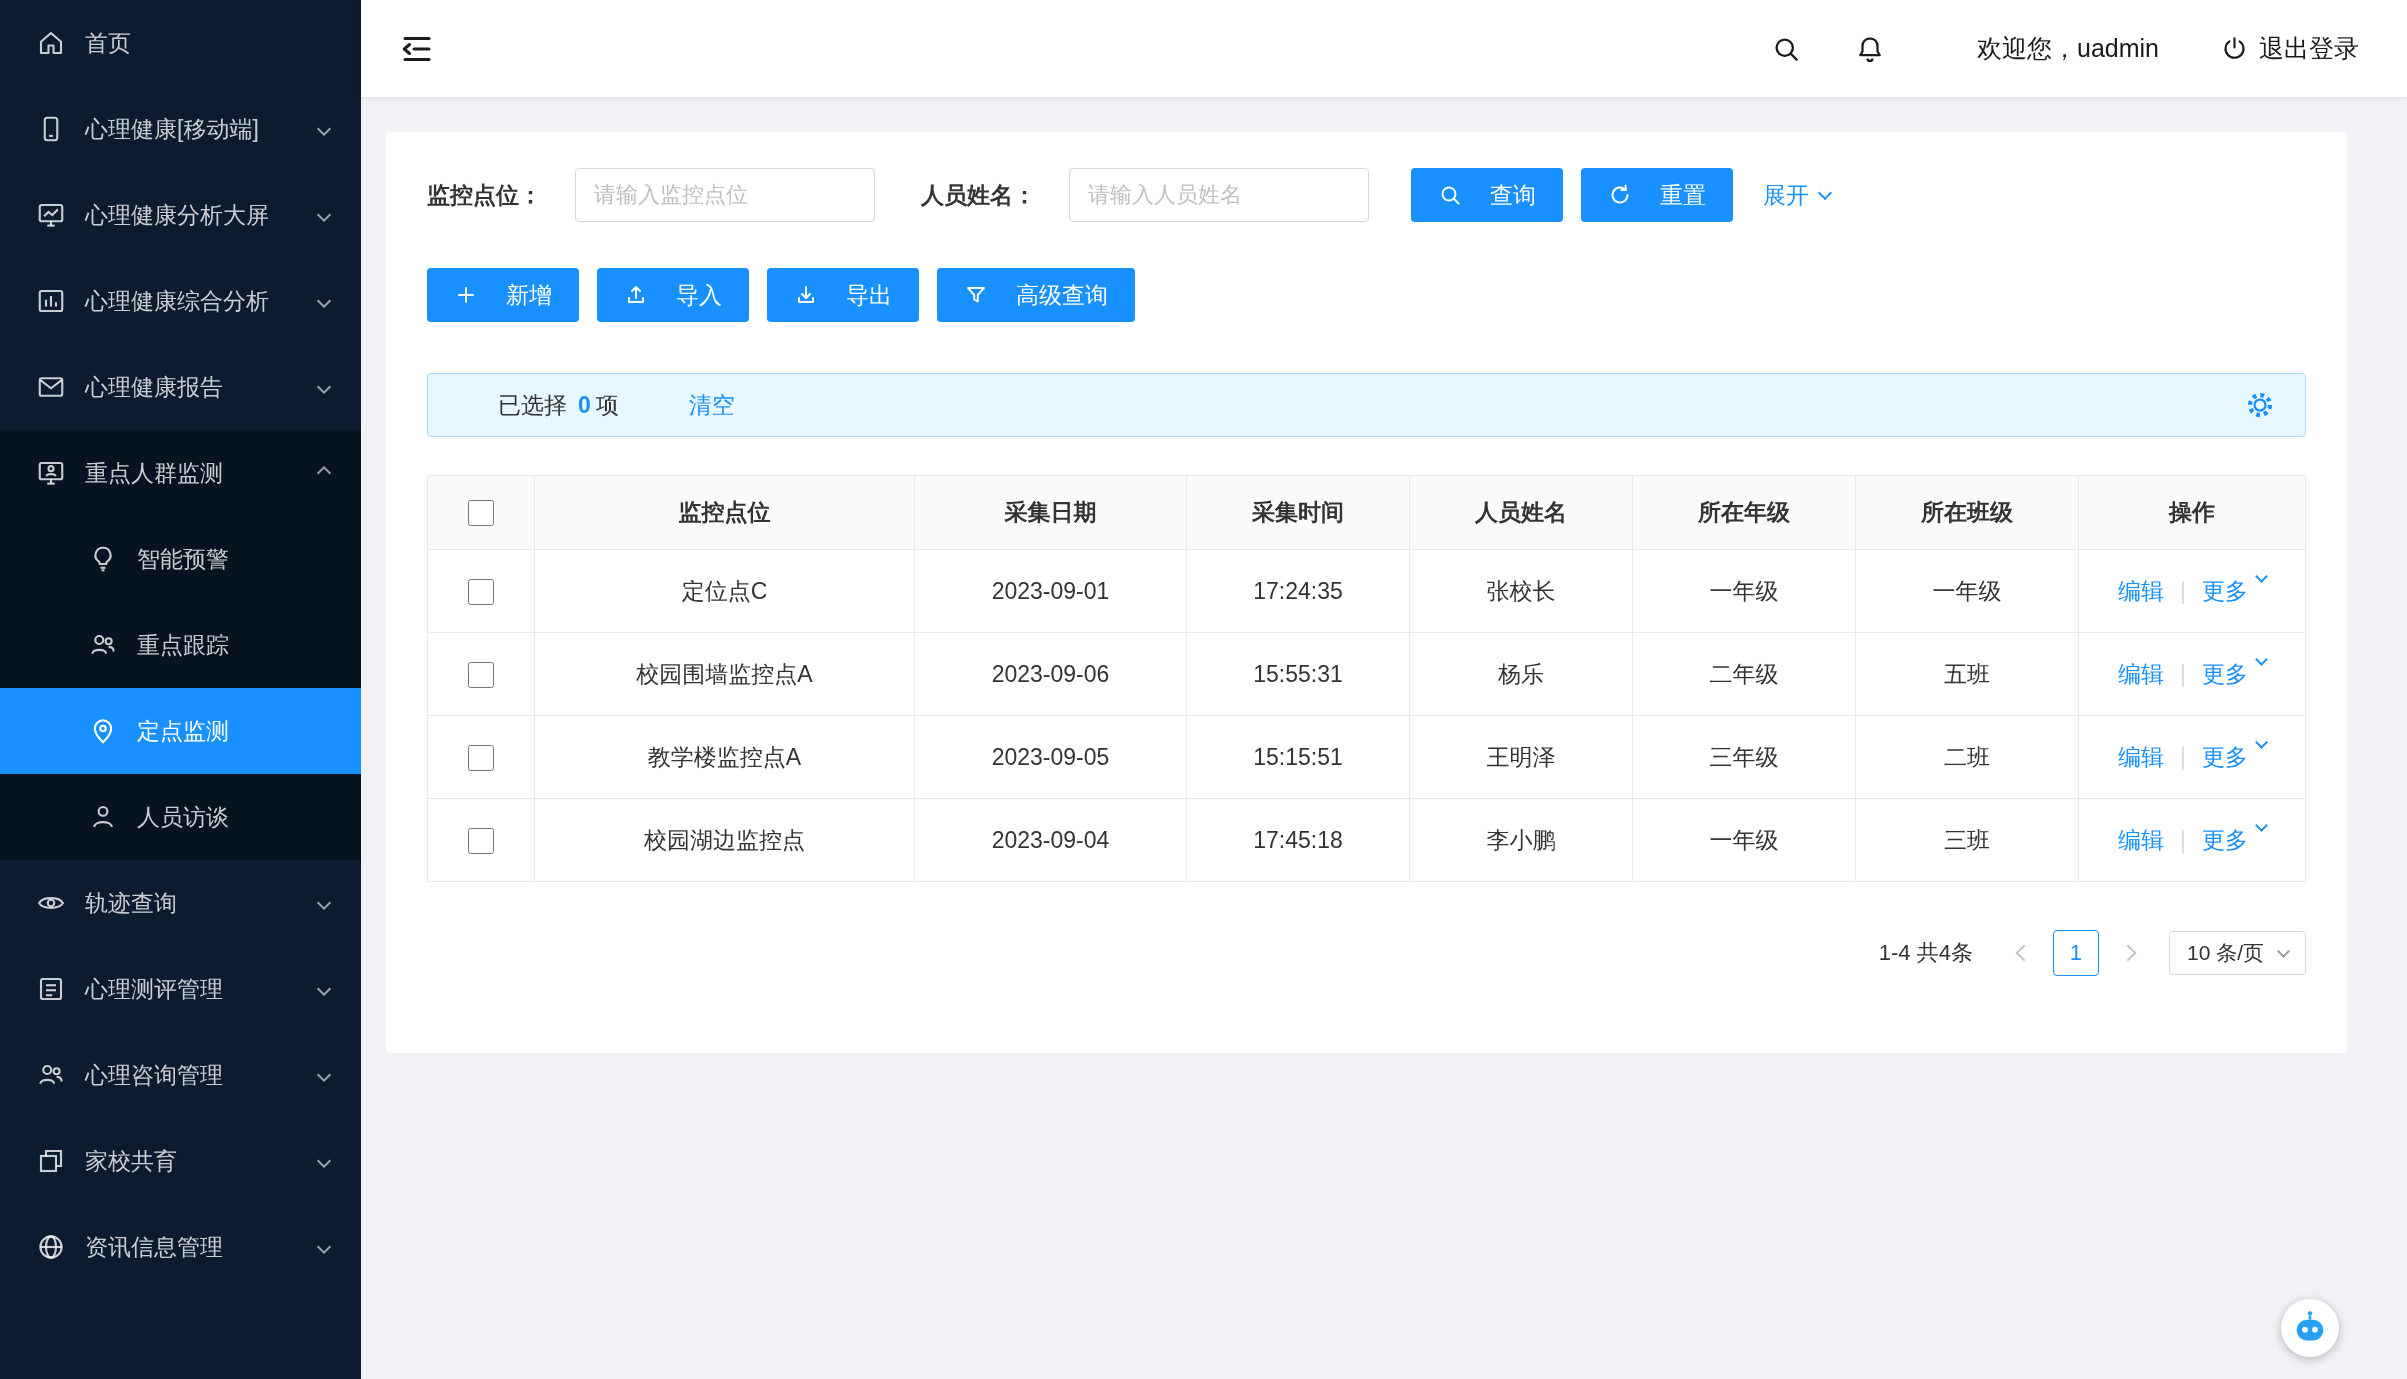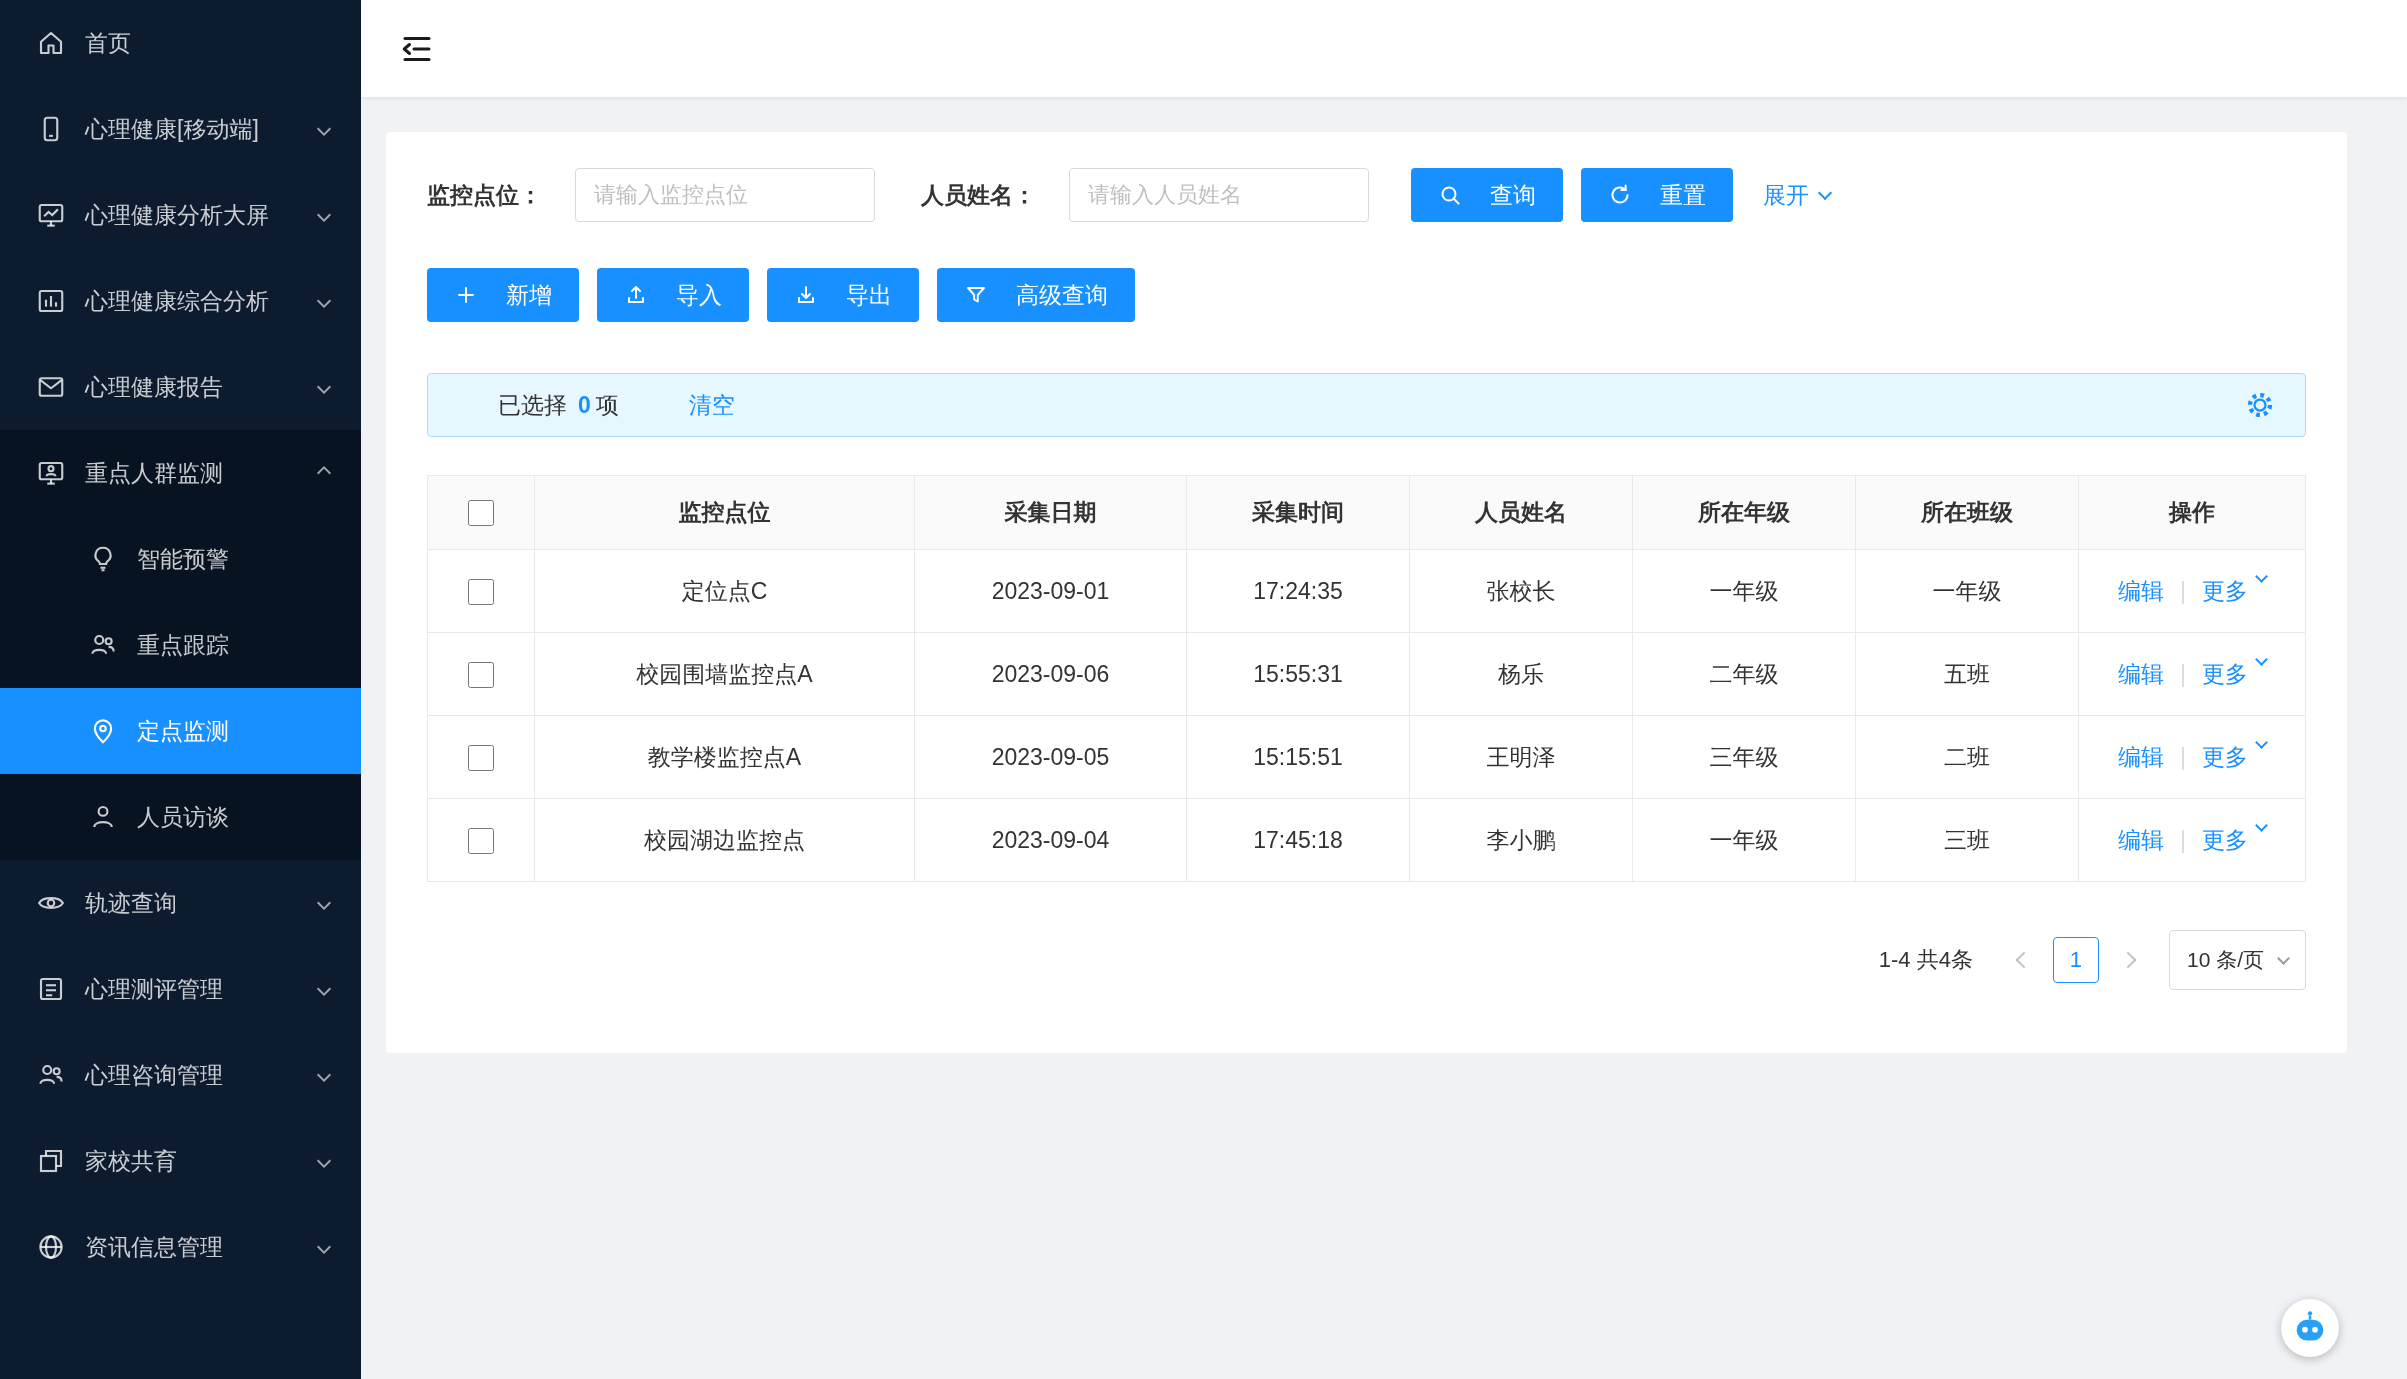--- a/index.html
+++ b/index.html
@@ -86,21 +86,21 @@
   
   .pagination { margin-top:48px; display:flex; align-items:center; justify-content:flex-end;
     font-size:22px; color:#333; }
   .pg-total { margin-right:28px; }
   .pg-nav { width:46px; height:46px; display:flex; align-items:center; justify-content:center; cursor:pointer; }
   .pg-nav .caret { width:12px; height:12px; color:#c5c5c5; }
   .caret.left { transform:rotate(135deg); }
   .caret.right { transform:rotate(-45deg); }
   .pg-page { width:46px; height:46px; border:1px solid #1890ff; color:#1890ff; background:#fff;
     border-radius:4px; display:flex; align-items:center; justify-content:center; margin:0 6px; cursor:pointer; }
-  .pg-size { height:60px; border:1px solid #d9d9d9; border-radius:4px; background:#fff;
+  .pg-size { height:44px; border:1px solid #d9d9d9; border-radius:4px; background:#fff;
     display:flex; align-items:center; gap:15px; padding:0 17px; margin-left:18px;
     font-size:21px; color:#333; cursor:pointer; }
   .pg-size .caret { width:9px; height:9px; color:#999; margin-top:-4px; }
 
   
   .robot-fab { position:fixed; right:68px; bottom:22px; width:58px; height:58px;
     background:#fff; border-radius:50%; box-shadow:0 2px 10px rgba(0,0,0,.25);
     display:flex; align-items:center; justify-content:center; cursor:pointer; }
   .robot-fab svg { width:40px; height:40px; }
 </style>
@@ -312,20 +312,44 @@
 
     <header class="topbar">
       <span class="icon-btn collapse-btn">
         <svg viewBox="0 0 24 24" fill="none" stroke="currentColor" stroke-width="2" stroke-linecap="round" stroke-linejoin="round">
             <line x1="4" y1="5" x2="20" y2="5"></line>
             <line x1="10" y1="12" x2="20" y2="12"></line>
             <line x1="4" y1="19" x2="20" y2="19"></line>
             <path d="M7 9 L3.5 12 L7 15"></path>
           </svg>
       </span>
+      <div class="topbar-right">
+        <span class="icon-btn tb-icon">
+          <svg viewBox="0 0 24 24" fill="none" stroke="currentColor" stroke-width="1.9" stroke-linecap="round">
+              <circle cx="11" cy="11" r="6.5"></circle>
+              <line x1="15.8" y1="15.8" x2="20.5" y2="20.5"></line>
+            </svg>
+        </span>
+        <span class="icon-btn tb-icon">
+          <svg viewBox="0 0 24 24" fill="none" stroke="currentColor" stroke-width="1.8" stroke-linejoin="round">
+              <path d="M12 3.5 c-3.3 0 -6 2.7 -6 6 V14 l-1.8 2.8 h15.6 L18 14 V9.5 c0 -3.3 -2.7 -6 -6 -6 Z"></path>
+              <path d="M10 19.5 a2 2 0 0 0 4 0"></path>
+            </svg>
+        </span>
+        <span class="welcome">欢迎您，uadmin</span>
+        <span class="logout">
+          <span class="p-icon">
+            <svg viewBox="0 0 24 24" fill="none" stroke="currentColor" stroke-width="1.9" stroke-linecap="round">
+                <line x1="12" y1="3" x2="12" y2="11"></line>
+                <path d="M7.5 5.6 a8 8 0 1 0 9 0"></path>
+              </svg>
+          </span>
+          <span>退出登录</span>
+        </span>
+      </div>
     </header>
 
     <div class="content">
       <div class="card">
 
         <div class="filter-row">
           <span class="f-label">监控点位：</span>
           <input class="f-input" type="text" placeholder="请输入监控点位" style="">
           <span class="f-label group-gap">人员姓名：</span>
           <input class="f-input" type="text" placeholder="请输入人员姓名" style="">

